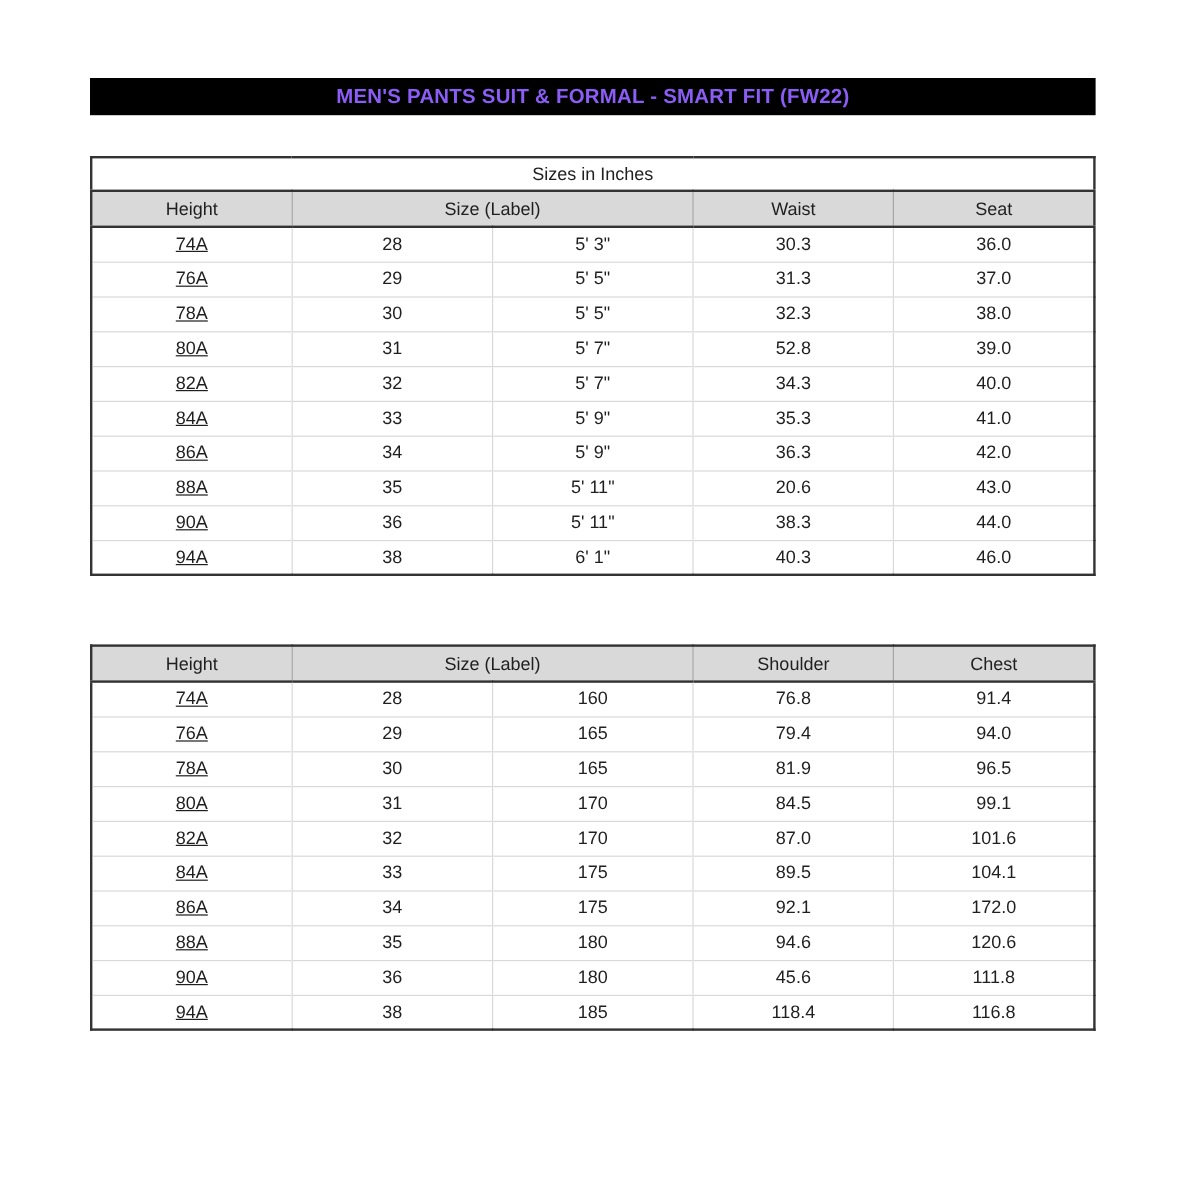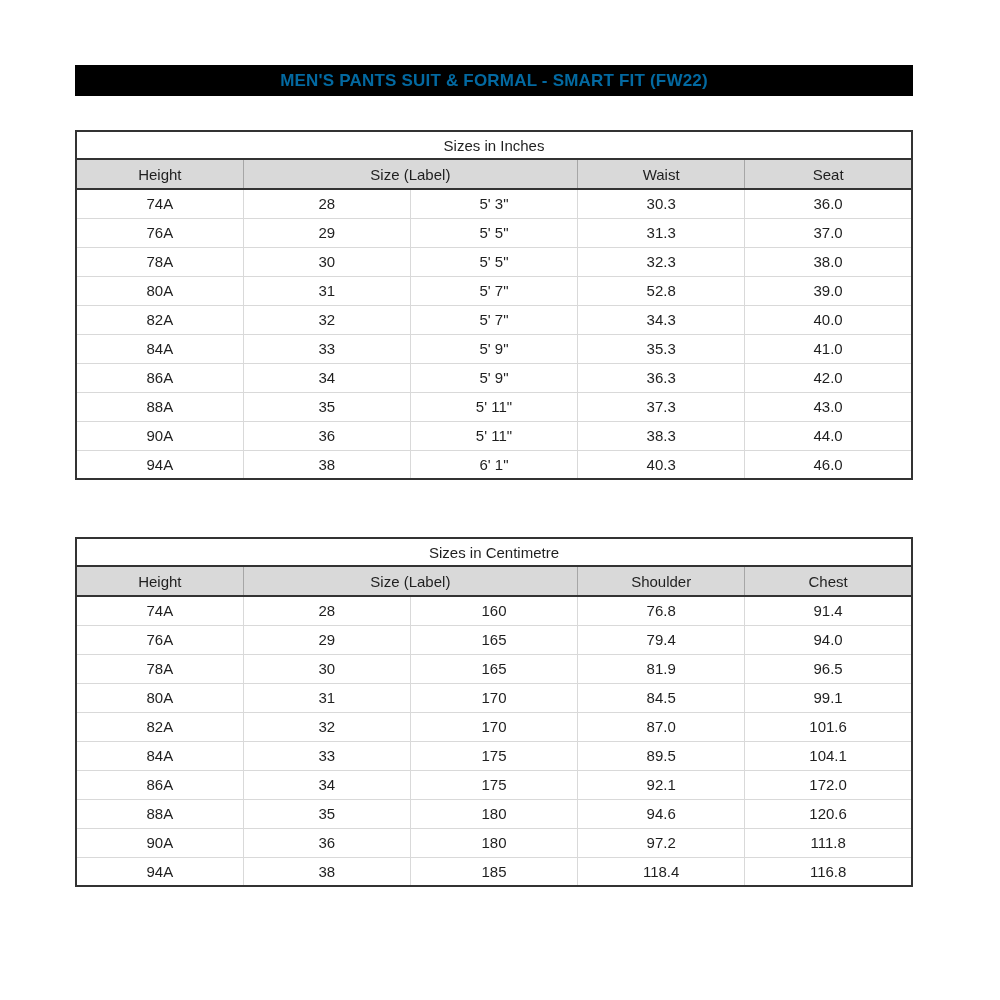--- a/index.html
+++ b/index.html
@@ -7,21 +7,21 @@
     margin: 0; padding: 0;
     width: 1000px; height: 1000px;
     background: #ffffff;
     font-family: "Liberation Sans", sans-serif;
     color: #1f1f1f;
   }
   .banner {
     margin: 65px 0 0 75px;
     width: 838px; height: 31px;
     background: #000000;
-    color: #0369a1;
+    color: #8b5cf6;
     display: flex; align-items: center; justify-content: center;
     font-weight: bold; font-size: 17px;
     letter-spacing: 0.2px;
   }
   table.size-table {
     margin-left: 75px;
     width: 838px;
     border-collapse: collapse;
     table-layout: fixed;
     border: 2px solid #333333;
@@ -48,21 +48,21 @@
   }
   .header-row th:first-child { border-left: none; }
   tbody td {
     height: 29px;
     text-align: center;
     border-left: 1px solid #d9d9d9;
     border-top: 1px solid #d9d9d9;
     padding: 0;
     background: #ffffff;
   }
-  tbody td:first-child { border-left: none; }
+  tbody td:first-child { border-left: none; text-decoration: underline; }
   tbody tr:first-child td { border-top: none; }
 </style>
 </head>
 <body>
 
 <div class="page">
 
   <div class="banner">
     <span>MEN'S PANTS SUIT &amp; FORMAL - SMART FIT (FW22)</span>
   </div>
@@ -133,21 +133,21 @@
           <td>86A</td>
           <td>34</td>
           <td>5' 9"</td>
           <td>36.3</td>
           <td>42.0</td>
         </tr>
         <tr>
           <td>88A</td>
           <td>35</td>
           <td>5' 11"</td>
-          <td>37.3</td>
+          <td>20.6</td>
           <td>43.0</td>
         </tr>
         <tr>
           <td>90A</td>
           <td>36</td>
           <td>5' 11"</td>
           <td>38.3</td>
           <td>44.0</td>
         </tr>
         <tr>
@@ -162,23 +162,20 @@
 
   <table class="size-table table-cm">
     <colgroup>
       <col style="width:20%">
         <col style="width:20%">
         <col style="width:20%">
         <col style="width:20%">
         <col style="width:20%">
     </colgroup>
     <thead>
-      <tr class="title-row">
-        <th colspan="5">Sizes in Centimetre</th>
-      </tr>
       <tr class="header-row">
         <th>Height</th>
         <th colspan="2">Size (Label)</th>
         <th>Shoulder</th>
         <th>Chest</th>
       </tr>
     </thead>
     <tbody>
         <tr>
           <td>74A</td>
@@ -233,21 +230,21 @@
           <td>88A</td>
           <td>35</td>
           <td>180</td>
           <td>94.6</td>
           <td>120.6</td>
         </tr>
         <tr>
           <td>90A</td>
           <td>36</td>
           <td>180</td>
-          <td>97.2</td>
+          <td>45.6</td>
           <td>111.8</td>
         </tr>
         <tr>
           <td>94A</td>
           <td>38</td>
           <td>185</td>
           <td>118.4</td>
           <td>116.8</td>
         </tr>
       </tbody>

